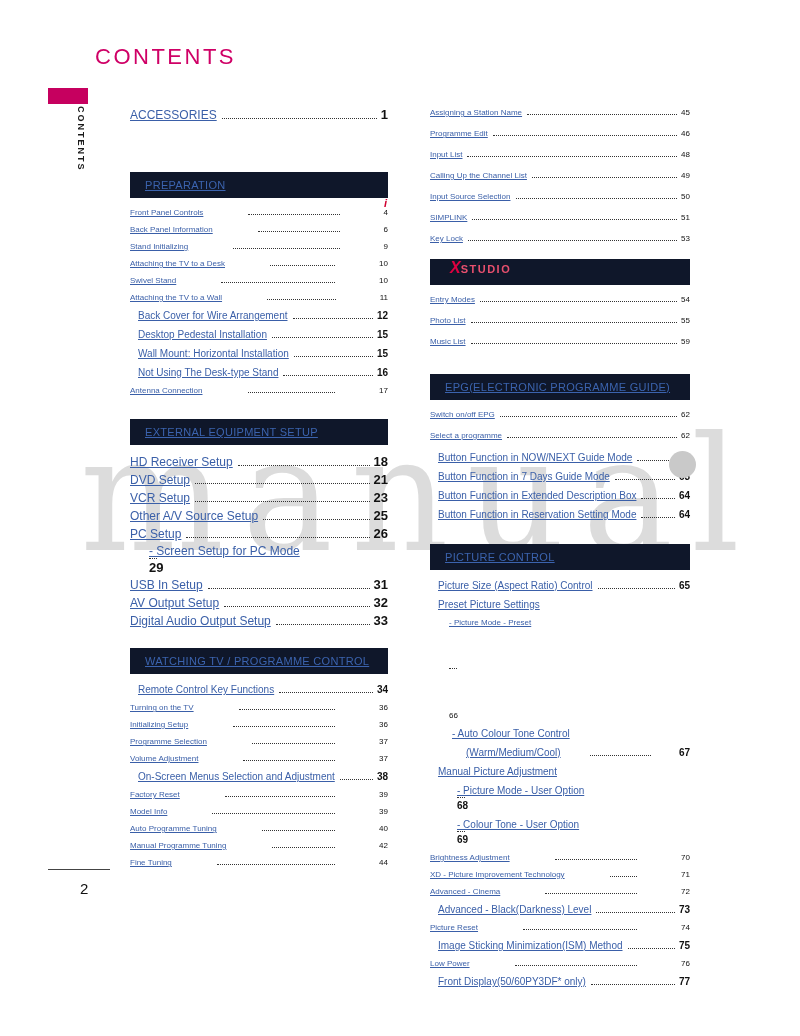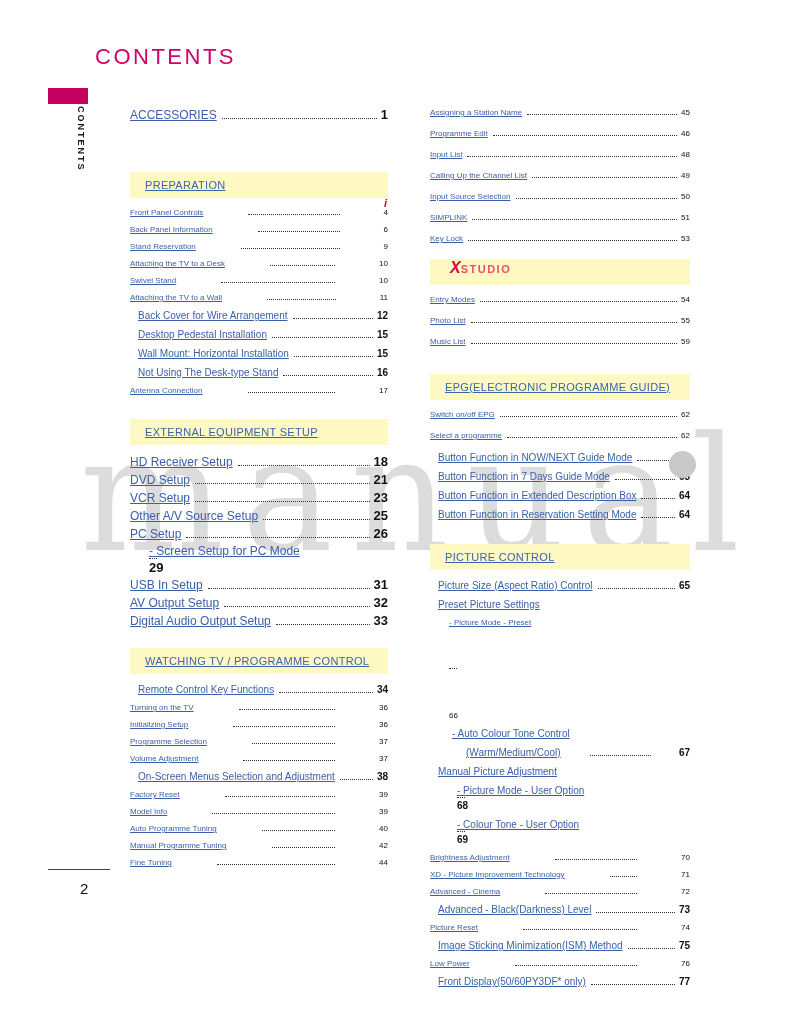--- a/index.html
+++ b/index.html
@@ -29,21 +29,21 @@
     color:#d00030; font-size:11px; font-style:italic; font-weight:700; }
   .footer-line { position:absolute; left:48px; top:869px; width:62px;
     border-top:1.5px solid #444; z-index:2; }
   .page-num { position:absolute; left:80px; top:880px; font-size:15px; color:#111; z-index:2; }
 
   
   .col { position:absolute; top:108px; display:flex; flex-direction:column; z-index:2; }
   .col-left { left:130px; width:258px;justify-content:center; }
   .col-right { left:430px; width:260px; }
 
-  .section-header { background:#fef9c3; height:26px; display:flex; align-items:center;
+  .section-header { background:#0f172a; height:26px; display:flex; align-items:center;
     padding-left:15px; margin:16px 0 10px; }
   .section-header-label { color:#3b63ae; font-size:11px; letter-spacing:0.3px;
     text-decoration:underline; cursor:pointer; }
   .logo-box { margin:4px 0 10px; padding-left:20px; align-items:baseline; }
   .logo-x { color:#dd0040; font-size:16px; font-weight:700; font-style:italic; text-decoration:none; }
   .logo-studio { color:#e8506e; font-size:11px; font-weight:700; letter-spacing:1.5px; }
 
   .entry { display:flex; align-items:baseline; }
   .entry-label { color:#3a5fa8; text-decoration:underline; white-space:nowrap; cursor:pointer; }
   .leader { flex:1; border-bottom:1.5px dotted #333; margin:0 4px 2px 5px; min-width:8px; }
@@ -92,21 +92,21 @@
         <span class="entry-label">Front Panel Controls</span>
         <span class="leader"></span>
         <span class="entry-page">4</span>
       </div>
       <div class="entry sm">
         <span class="entry-label">Back Panel Information</span>
         <span class="leader"></span>
         <span class="entry-page">6</span>
       </div>
       <div class="entry sm">
-        <span class="entry-label">Stand Reservation</span>
+        <span class="entry-label">Stand Initializing</span>
         <span class="leader"></span>
         <span class="entry-page">9</span>
       </div>
       <div class="entry sm">
         <span class="entry-label">Attaching the TV to a Desk</span>
         <span class="leader"></span>
         <span class="entry-page">10</span>
       </div>
       <div class="entry sm">
         <span class="entry-label">Swivel Stand</span>

